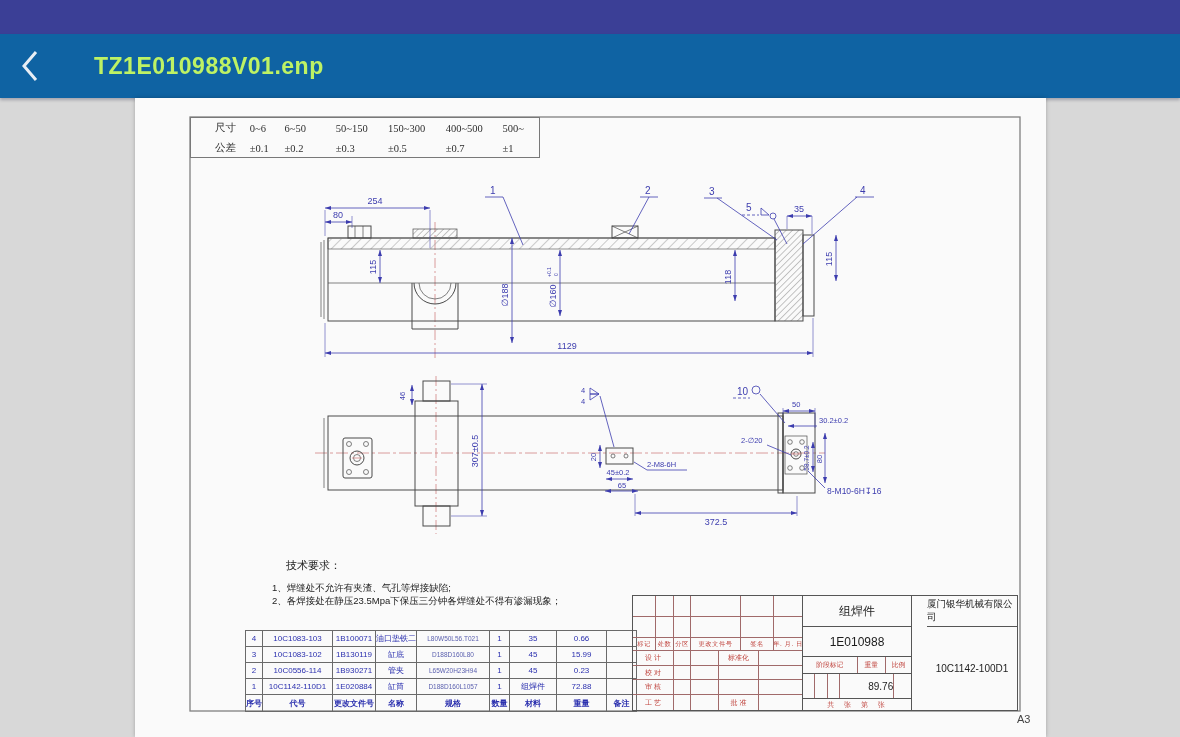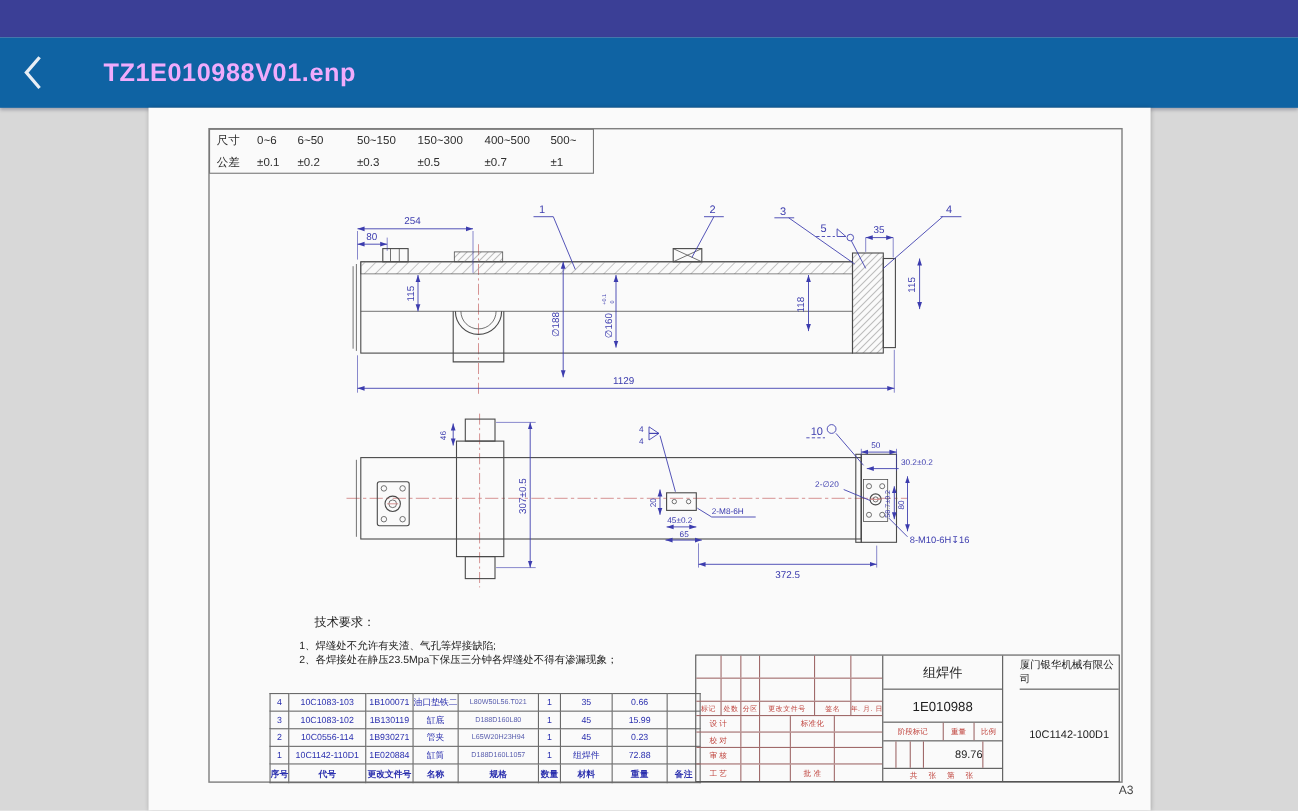--- a/index.html
+++ b/index.html
@@ -8,33 +8,33 @@
     background:#d8d8d8;font-family:"Liberation Sans",sans-serif;
   }
   
   .statusbar{position:absolute;left:0;top:0;width:1180px;height:34px;background:#3b3f96;}
   .appbar{
     position:absolute;left:0;top:34px;width:1180px;height:64px;
     background:#0f63a3;display:flex;align-items:center;
     box-shadow:0 2px 3px rgba(0,0,40,.25);
   }
   .back-btn{width:60px;height:64px;display:flex;align-items:center;justify-content:center;cursor:pointer;}
-  .appbar-title{color:#f0abfc;font-size:23px;font-weight:bold;letter-spacing:.5px;margin-left:34px;}
+  .appbar-title{color:#bef264;font-size:23px;font-weight:bold;letter-spacing:.5px;margin-left:34px;}
   
   .paper{
     position:absolute;left:135px;top:98px;width:911px;height:639px;
     background:#fafafa;box-shadow:0 0 4px rgba(0,0,0,.25);
   }
   .paper svg{position:absolute;left:0;top:0;}
   
   .tolbox{
     position:absolute;left:55px;top:19px;width:350px;height:41px;
     border:1px solid #787878;box-sizing:border-box;color:#2e2e2e;font-size:10.5px;
   }
-  .tolrow{display:flex;height:20px;align-items:center;padding-left:6px;}
+  .tolrow{display:flex;height:20px;align-items:center;padding-left:24px;font-family:Liberation Serif, serif;}
   .tolrow span{display:inline-block;}
   .tl0{width:38px;} .tl1{width:38px;} .tl2{width:56px;} .tl3{width:57px;}
   .tl4{width:63px;} .tl5{width:62px;} .tl6{width:40px;}
   
   .techreq{position:absolute;left:137px;top:460px;width:420px;color:#222;}
   .techreq .tr-title{font-size:11px;margin-left:14px;margin-bottom:8px;}
   .techreq .tr-line{font-size:9.5px;line-height:13px;}
   
   table.bom{
     position:absolute;left:110px;top:532px;border-collapse:collapse;

